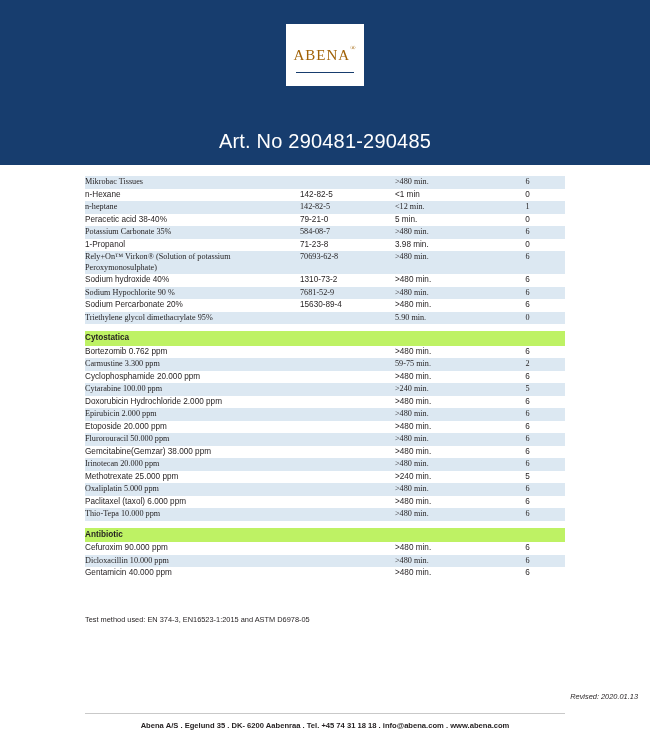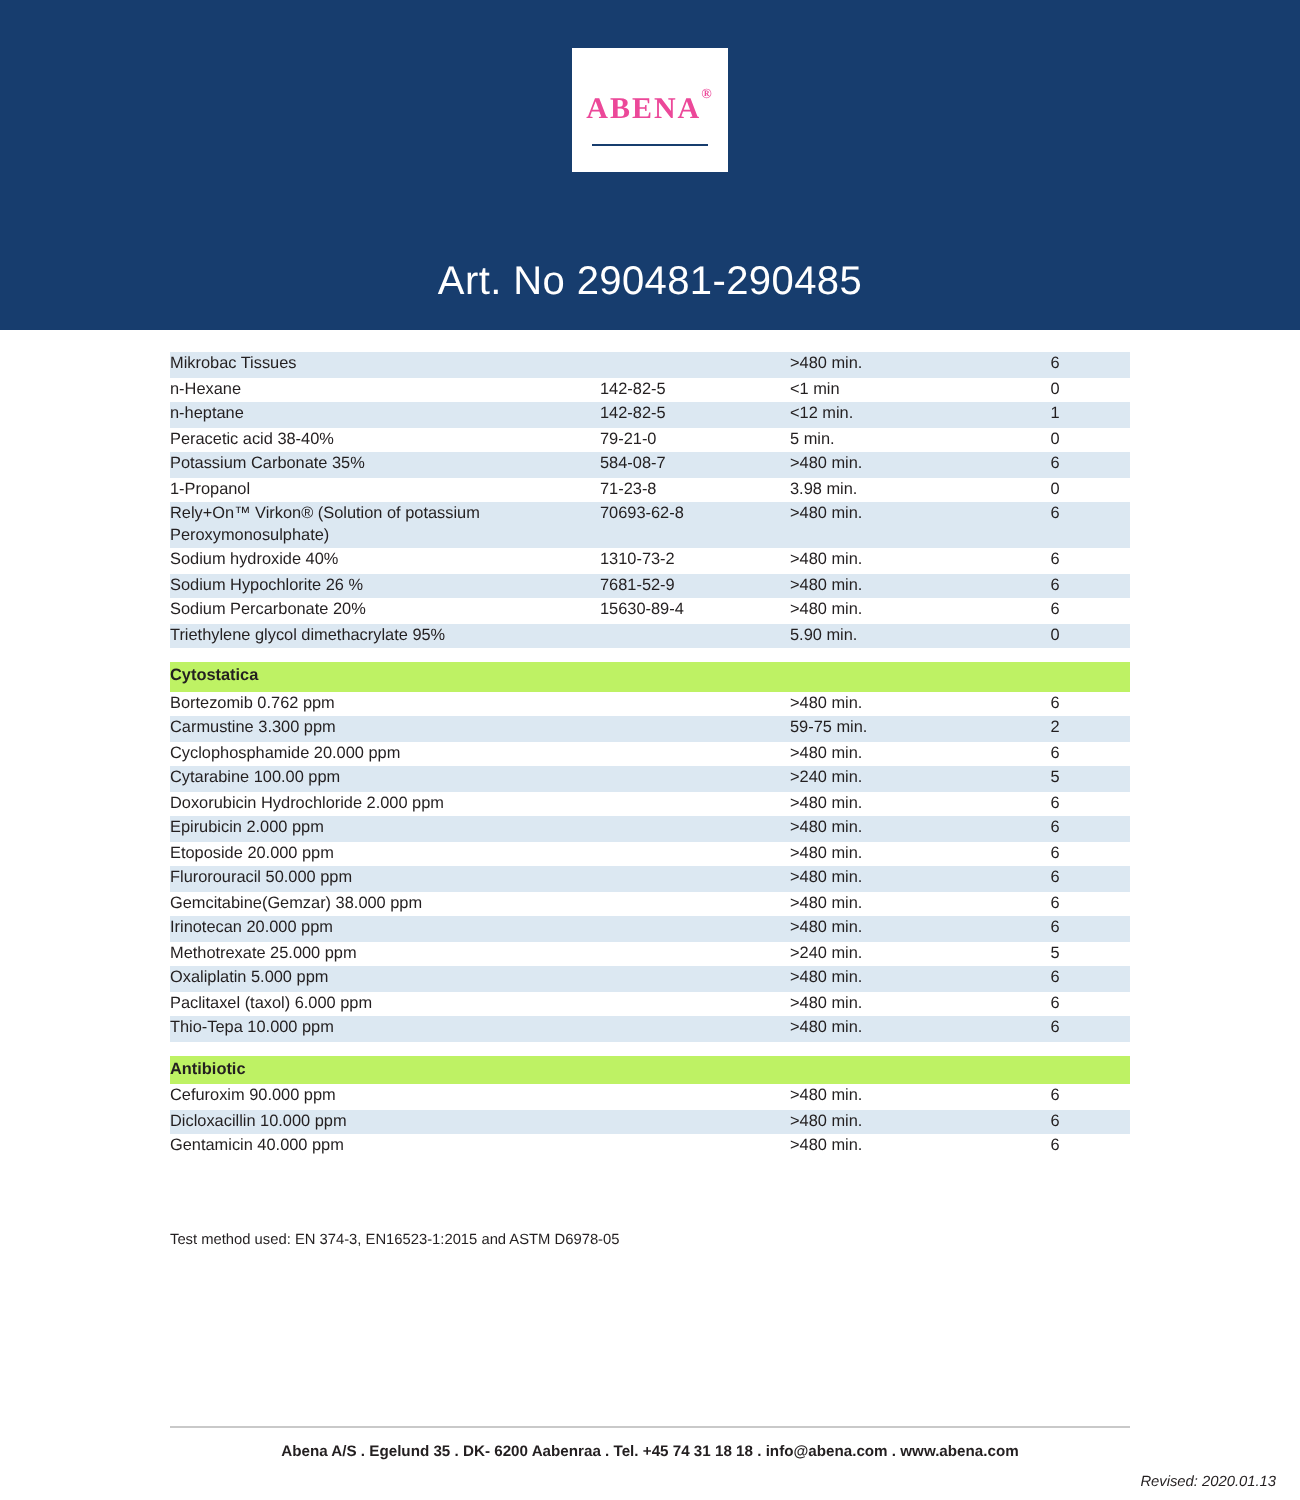--- a/index.html
+++ b/index.html
@@ -36,24 +36,24 @@
     width: 78px;
     height: 62px;
     background: #ffffff;
     display: flex;
     align-items: center;
     justify-content: center;
   }
   .logo-text {
     font-size: 15px;
     letter-spacing: 1px;
-    color: #ec4899;
+    color: #a16207;
     font-family: "Liberation Serif", serif;
     position: relative;
-    font-weight: bold;
+    font-weight: normal;
   }
   .logo-reg {
     font-size: 7px;
     vertical-align: super;
     position: relative;
     top: -4px;
     left: 0px;
   }
   .logo-underline {
     position: absolute;
@@ -99,21 +99,21 @@
   }
   table.data td {
     padding: 1px 0 1px 0;
     vertical-align: top;
     line-height: 1.28;
   }
   td.c-name   { width: 215px; padding-left: 6px; }
   td.c-cas    { width: 95px; }
   td.c-time   { width: 95px; }
   td.c-class  { width: 75px; text-align: center; }
-  tr.shade td { background: #dce8f2; }
+  tr.shade td { background: #dce8f2; font-family: Liberation Serif, serif; }
   tr.plain td { background: #ffffff; }
   tr.spacer td { background: #ffffff; height: 7px; padding: 0; }
   tr.section td {
     background: #bef264;
     font-weight: bold;
     padding-top: 2px;
     padding-bottom: 2px;
   }
 
   .test-method {
@@ -140,21 +140,21 @@
     top: 721px;
     width: 650px;
     text-align: center;
     font-size: 7.6px;
     font-weight: bold;
     color: #231f20;
   }
   .revised {
     position: absolute;
     right: 12px;
-    top: 736px;
+    top: 692px;
     font-size: 7.4px;
     font-style: italic;
     color: #231f20;
   }
 </style>
 </head>
 <body>
 
 <div class="page">
 
@@ -211,21 +211,21 @@
             <td class="c-time">&gt;480 min.</td>
             <td class="c-class">6</td>
           </tr>
           <tr class="plain">
             <td class="c-name">Sodium hydroxide 40%</td>
             <td class="c-cas">1310-73-2</td>
             <td class="c-time">&gt;480 min.</td>
             <td class="c-class">6</td>
           </tr>
           <tr class="shade">
-            <td class="c-name">Sodium Hypochlorite 26 %</td>
+            <td class="c-name">Sodium Hypochlorite 90 %</td>
             <td class="c-cas">7681-52-9</td>
             <td class="c-time">&gt;480 min.</td>
             <td class="c-class">6</td>
           </tr>
           <tr class="plain">
             <td class="c-name">Sodium Percarbonate 20%</td>
             <td class="c-cas">15630-89-4</td>
             <td class="c-time">&gt;480 min.</td>
             <td class="c-class">6</td>
           </tr>

